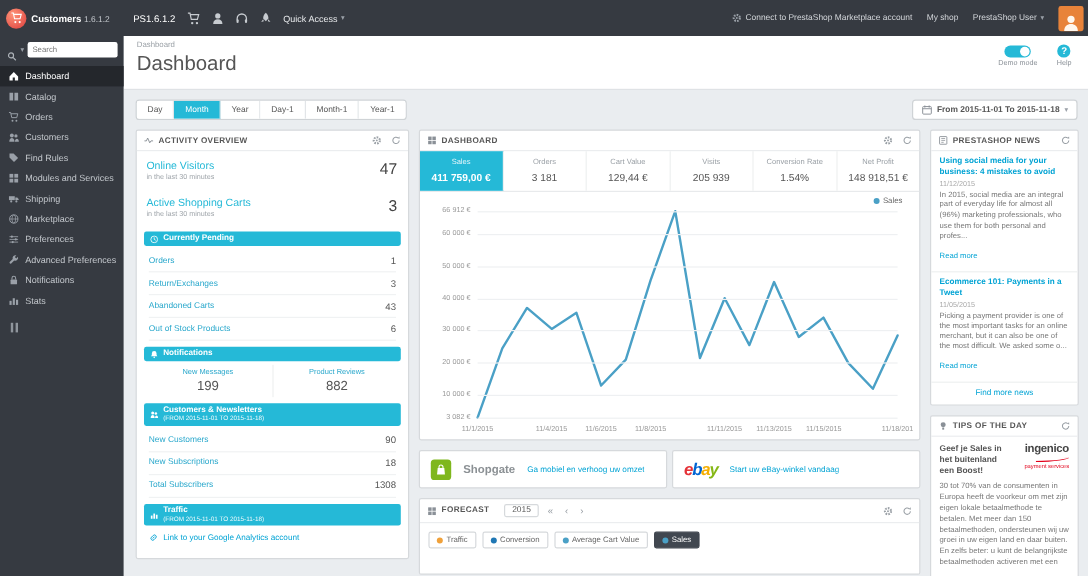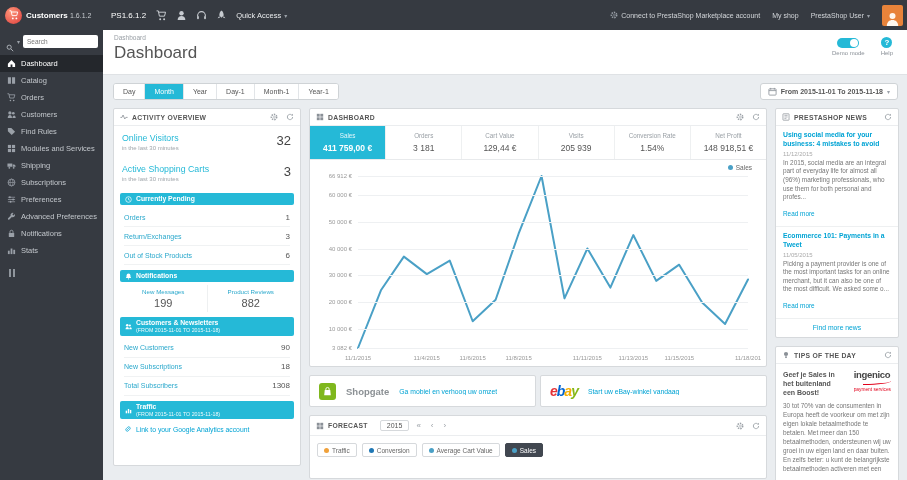--- a/index.html
+++ b/index.html
@@ -63,21 +63,21 @@
   .toolbar{display:flex;justify-content:space-between;align-items:center;padding:8px 9px 6px 10px}
   .btn-group{display:flex;background:#fff;border:1px solid #cfd3d6;border-radius:3px;overflow:hidden}
   .tb-btn{font-size:7px;color:#555;padding:4px 9px;background:#fff;border:none;border-right:1px solid #e2e5e8;cursor:pointer;font-family:inherit}
   .tb-btn:last-child{border-right:none}
   .tb-btn.active{background:var(--accent);color:#fff}
   .daterange{display:flex;align-items:center;gap:4px;background:#fff;border:1px solid #cfd3d6;border-radius:3px;padding:3px 7px;font-size:7px;color:#555;font-weight:bold;cursor:pointer}
   .cal-ic{width:9px;height:9px;color:#8a9097;display:inline-flex}
   .cal-ic svg{width:100%;height:100%}
 
   .columns{display:flex;gap:8px;padding:2px 8px 0 10px;align-items:flex-start}
-  .col-left{width:188px;flex:none}
+  .col-left{width:228px;flex:none}
   .col-mid{flex:1;min-width:0;display:flex;flex-direction:column;gap:8px}
   .col-right{width:124px;flex:none;display:flex;flex-direction:column;gap:8px}
 
   .panel{background:#fff;border:1px solid var(--panelborder);border-radius:2px}
   .panel-hd{display:flex;align-items:center;gap:4px;padding:4px 6px;border-bottom:1px solid #ebedef;color:#555}
   .panel-hd .p-ic{width:8px;height:8px;color:#8a9097;display:inline-flex;flex:none}
   .panel-hd .p-ic svg{width:100%;height:100%}
   .panel-hd .ttl{font-size:6.8px;font-weight:bold;letter-spacing:.3px;white-space:nowrap}
   .panel-hd .spacer{flex:1}
   .hd-btn{width:8px;height:8px;color:#9aa0a6;display:inline-flex;margin-left:4px;cursor:pointer}
@@ -155,21 +155,21 @@
   .article{padding:5px 7px 6px;border-bottom:1px solid #eef0f1;cursor:pointer}
   .a-title{font-size:6.8px;color:var(--link);font-weight:bold;line-height:1.3}
   .a-date{font-size:6px;color:#aaa;margin:2px 0 2px}
   .a-body{font-size:6.4px;color:#777;line-height:1.35}
   .read-more{color:var(--link);font-size:6.4px;margin-top:1px;display:inline-block;cursor:pointer}
   .more-news{text-align:center;padding:5px 0 6px;font-size:6.8px;color:var(--link);cursor:pointer}
   .tips-panel{min-height:158px}
   .tips-bd{padding:6px 7px}
   .tips-head{display:flex;justify-content:space-between;gap:5px}
   .tips-headline{font-size:7px;font-weight:bold;color:#555;width:56px;line-height:1.3}
-  .ingenico{text-align:left;flex:none}
+  .ingenico{text-align:center;flex:none}
   .ing-name{font-size:9.5px;font-weight:bold;color:#454545;letter-spacing:-.3px;line-height:1.1}
   .ing-swoosh{width:28px;height:4px;border-bottom:1.5px solid #e2001a;border-radius:0 0 100% 0;margin:0 0 2px auto}
   .ing-sub{font-size:4.8px;color:#e2001a}
   .tips-body{font-size:6.4px;color:#777;line-height:1.4;margin-top:5px}
 </style>
 </head>
 <body>
 
 <div class="screen">
 
@@ -317,21 +317,21 @@
         <span>Shipping</span>
       </div>
       <div class="menu-item">
         <span class="mi-ic">
             <svg viewBox="0 0 10 10">
               <circle cx="5" cy="5" r="3.8" fill="none" stroke="currentColor" stroke-width=".9"></circle>
               <ellipse cx="5" cy="5" rx="1.7" ry="3.8" fill="none" stroke="currentColor" stroke-width=".7"></ellipse>
               <path d="M1.2 5h7.6" stroke="currentColor" stroke-width=".7"></path>
             </svg>
           </span>
-        <span>Subscriptions</span>
+        <span>Marketplace</span>
       </div>
       <div class="menu-item">
         <span class="mi-ic">
             <svg viewBox="0 0 10 10">
               <path d="M1 2.5h8M1 5h8M1 7.5h8" stroke="currentColor" stroke-width=".8"></path>
               <circle cx="3.2" cy="2.5" r="1" fill="currentColor"></circle>
               <circle cx="6.8" cy="5" r="1" fill="currentColor"></circle>
               <circle cx="4" cy="7.5" r="1" fill="currentColor"></circle>
             </svg>
           </span>
@@ -434,21 +434,21 @@
                 <svg viewBox="0 0 10 10">
                   <path d="M8.3 5a3.3 3.3 0 11-1.2-2.55" fill="none" stroke="currentColor" stroke-width="1.1"></path>
                   <path d="M8.6 1l.2 2.4-2.3-.7z" fill="currentColor"></path>
                 </svg>
               </span>
           </div>
 
           <div class="act-sec">
             <div class="act-label">Online Visitors</div>
             <div class="act-sub">in the last 30 minutes</div>
-            <div class="act-value">32</div>
+            <div class="act-value">47</div>
           </div>
           <div class="act-sec">
             <div class="act-label">Active Shopping Carts</div>
             <div class="act-sub">in the last 30 minutes</div>
             <div class="act-value">3</div>
           </div>
 
           <div class="banner">
             <span class="b-ic">
                 <svg viewBox="0 0 10 10">
@@ -460,20 +460,24 @@
                 <div class="b-ttl">Currently Pending</div>
               </div>
           </div>
           <div class="p-row">
             <span class="lbl">Orders</span>
             <span class="val">1</span>
           </div>
           <div class="p-row">
             <span class="lbl">Return/Exchanges</span>
             <span class="val">3</span>
+          </div>
+          <div class="p-row">
+            <span class="lbl">Abandoned Carts</span>
+            <span class="val">43</span>
           </div>
           <div class="p-row">
             <span class="lbl">Out of Stock Products</span>
             <span class="val">6</span>
           </div>
 
           <div class="banner">
             <span class="b-ic">
                 <svg viewBox="0 0 10 10">
                   <path d="M5 .8a2.8 2.8 0 00-2.8 2.8v1.9L1.2 7h7.6L7.8 5.5V3.6A2.8 2.8 0 005 .8z" fill="currentColor"></path>

